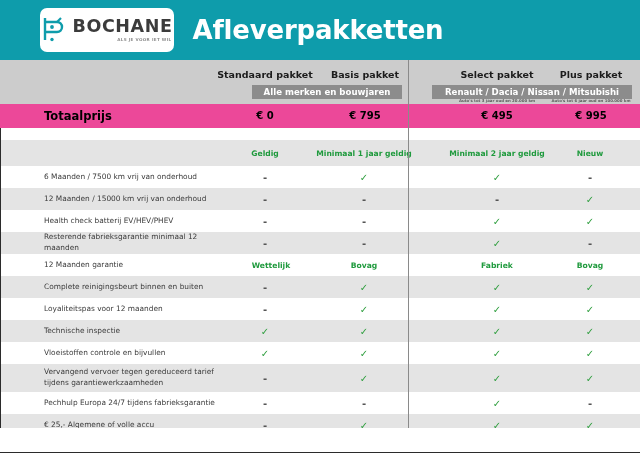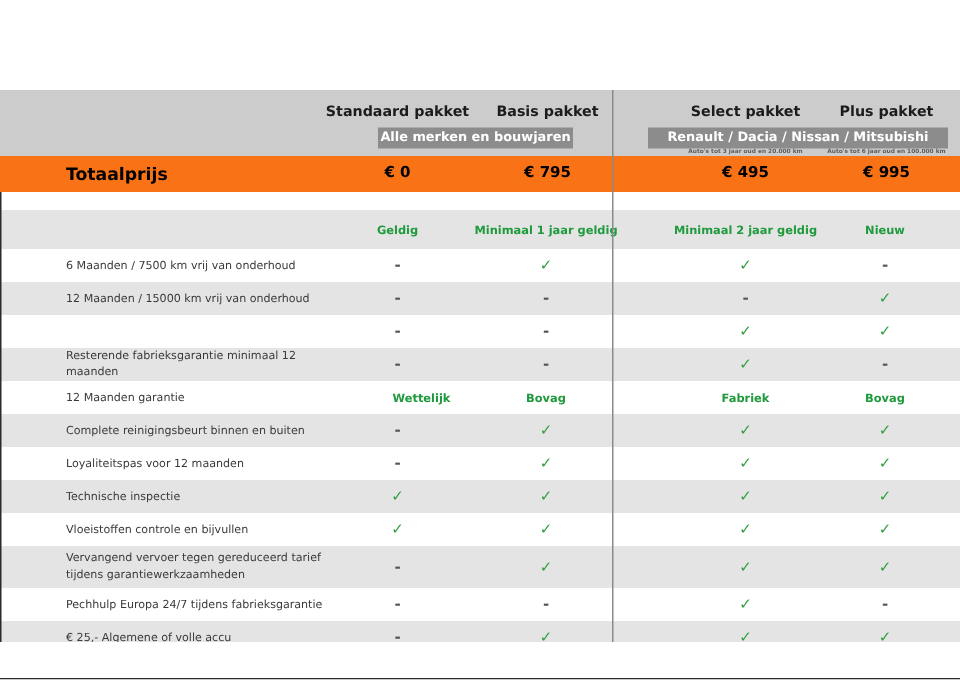--- a/index.html
+++ b/index.html
@@ -68,21 +68,21 @@
   .pkg-sub {
     position: absolute; top: 98px;
     font-family: "DejaVu Sans", sans-serif;
     font-size: 3.9px; font-weight: 700; color: #5c5c5c;
     text-align: center; white-space: nowrap;
   }
 
   
   .price-row {
     position: absolute; left: 0; top: 104px; width: 640px; height: 24px;
-    background: #f97316;
+    background: #ec4899;
   }
   .price-label {
     position: absolute; left: 44px; top: 5px;
     font-family: "DejaVu Sans", sans-serif;
     font-size: 11.5px; font-weight: 700; color: #000000;
   }
   .price-val {
     position: absolute; top: 6px;
     font-family: "DejaVu Sans", sans-serif;
     font-size: 10px; font-weight: 700; color: #000000;
@@ -141,29 +141,44 @@
     position: absolute; left: 0; top: 428px; width: 640px; height: 25px;
     background: #ffffff;
     border-bottom: 1.4px solid #2b2b2b;
   }
 </style>
 </head>
 <body>
 
 <div class="page">
 
+  <div class="header">
+    <div class="logo-card">
+      <svg class="logo-mark" viewBox="0 0 26 30">
+        <path d="M4 7 h12 a5 5 0 0 1 0 10 h-12" fill="none" stroke="#0e9cab" stroke-width="2.4"></path>
+        <path d="M4 3 v22" fill="none" stroke="#0e9cab" stroke-width="2.4"></path>
+        <path d="M16 7 l4 -4" fill="none" stroke="#0e9cab" stroke-width="2.2"></path>
+        <circle cx="11" cy="12" r="1.9" fill="#0e9cab"></circle>
+        <circle cx="11" cy="24.5" r="1.7" fill="#0e9cab"></circle>
+      </svg>
+      <div class="logo-textwrap">
+        <span class="logo-word">BOCHANE</span>
+        <span class="logo-tag">ALS JE VOOR IET WIL</span>
+      </div>
+    </div>
+  </div>
   <div class="header-title">Afleverpakketten</div>
 
   <div class="pkg-band">
     <div class="pkg-name" style="left:206px; width:118px;">Standaard pakket</div>
     <div class="pkg-name" style="left:438px; width:118px;">Select pakket</div>
     <div class="pkg-name" style="left:306px; width:118px;">Basis pakket</div>
     <div class="pkg-name" style="left:532px; width:118px;">Plus pakket</div>
 
-    <div class="pkg-banner" style="left:252px; top:25px; width:130px;">Alle merken en bouwjaren</div>
+    <div class="pkg-banner" style="left:252px; top:25px; width:150px;">Alle merken en bouwjaren</div>
     <div class="pkg-banner" style="left:432px; top:25px; width:200px;">Renault / Dacia / Nissan / Mitsubishi</div>
   </div>
 
   <div class="pkg-sub" style="left:438px; width:118px;">Auto's tot 3 jaar oud en 20.000 km</div>
   <div class="pkg-sub" style="left:532px; width:118px;">Auto's tot 6 jaar oud en 100.000 km</div>
 
   <div class="price-row">
     <div class="price-label">Totaalprijs</div>
     <div class="price-val" style="left:206px; width:118px;">€ 0</div>
     <div class="price-val" style="left:306px; width:118px;">€ 795</div>
@@ -188,35 +203,36 @@
         <div class="cell dash" style="left: 531px; width: 118px;">-</div>
       </div>
       <div class="row shade" style="height: 22px;">
         <div class="row-label">12 Maanden / 15000 km vrij van onderhoud</div>
         <div class="cell dash" style="left: 206px; width: 118px;">-</div>
         <div class="cell dash" style="left: 305px; width: 118px;">-</div>
         <div class="cell dash" style="left: 438px; width: 118px;">-</div>
         <div class="cell tick" style="left: 531px; width: 118px;">✓</div>
       </div>
       <div class="row plain" style="height: 22px;">
+        <div class="row-label">Health check batterij EV/HEV/PHEV</div>
         <div class="cell dash" style="left: 206px; width: 118px;">-</div>
         <div class="cell dash" style="left: 305px; width: 118px;">-</div>
         <div class="cell tick" style="left: 438px; width: 118px;">✓</div>
         <div class="cell tick" style="left: 531px; width: 118px;">✓</div>
       </div>
       <div class="row shade" style="height: 22px;">
         <div class="row-label">Resterende fabrieksgarantie minimaal 12 maanden</div>
         <div class="cell dash" style="left: 206px; width: 118px;">-</div>
         <div class="cell dash" style="left: 305px; width: 118px;">-</div>
         <div class="cell tick" style="left: 438px; width: 118px;">✓</div>
         <div class="cell dash" style="left: 531px; width: 118px;">-</div>
       </div>
       <div class="row plain" style="height: 22px;">
         <div class="row-label">12 Maanden  garantie</div>
-        <div class="cell text" style="left: 222px; width: 118px;">Wettelijk</div>
+        <div class="cell text" style="left: 212px; width: 118px;">Wettelijk</div>
         <div class="cell text" style="left: 305px; width: 118px;">Bovag</div>
         <div class="cell text" style="left: 438px; width: 118px;">Fabriek</div>
         <div class="cell text" style="left: 531px; width: 118px;">Bovag</div>
       </div>
       <div class="row shade" style="height: 22px;">
         <div class="row-label">Complete reinigingsbeurt binnen en buiten</div>
         <div class="cell dash" style="left: 206px; width: 118px;">-</div>
         <div class="cell tick" style="left: 305px; width: 118px;">✓</div>
         <div class="cell tick" style="left: 438px; width: 118px;">✓</div>
         <div class="cell tick" style="left: 531px; width: 118px;">✓</div>

